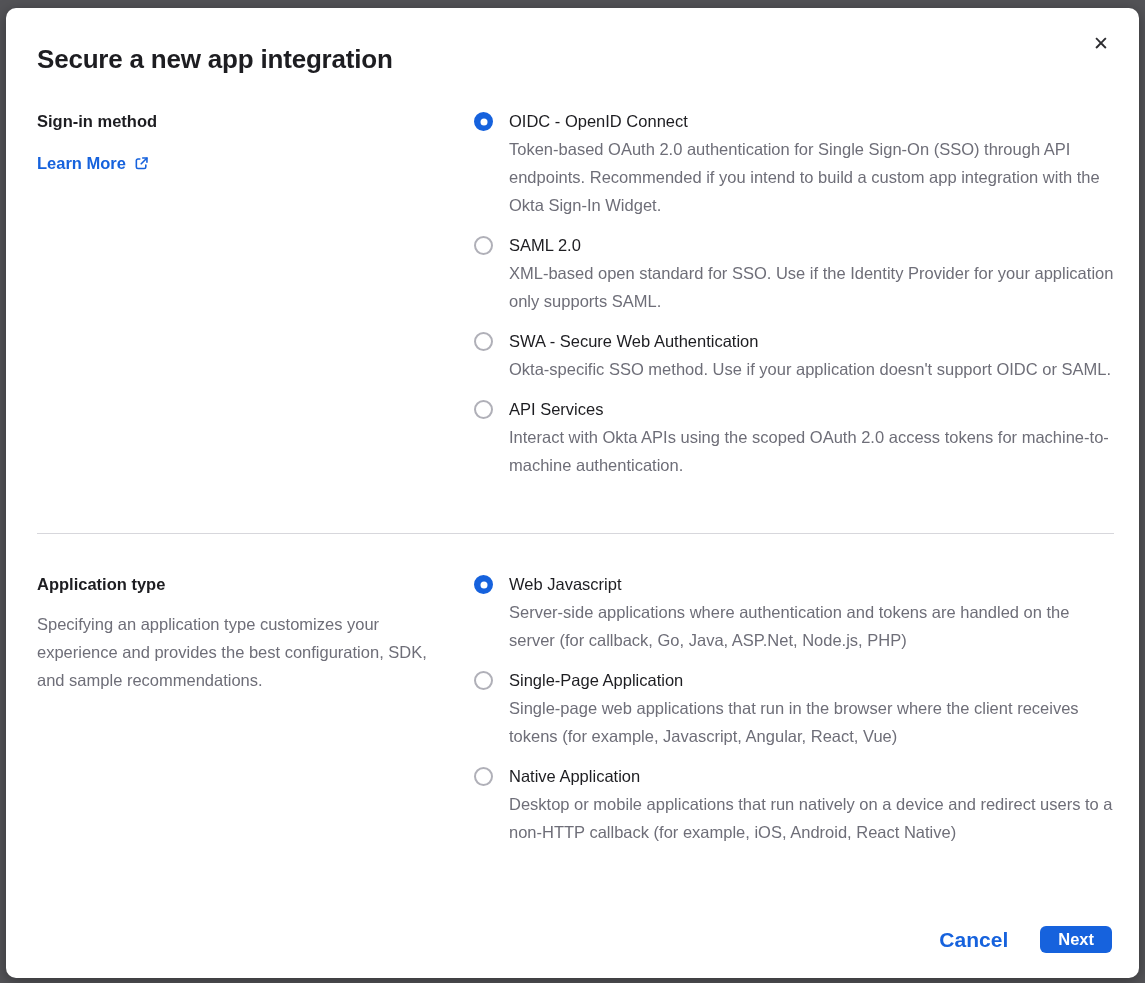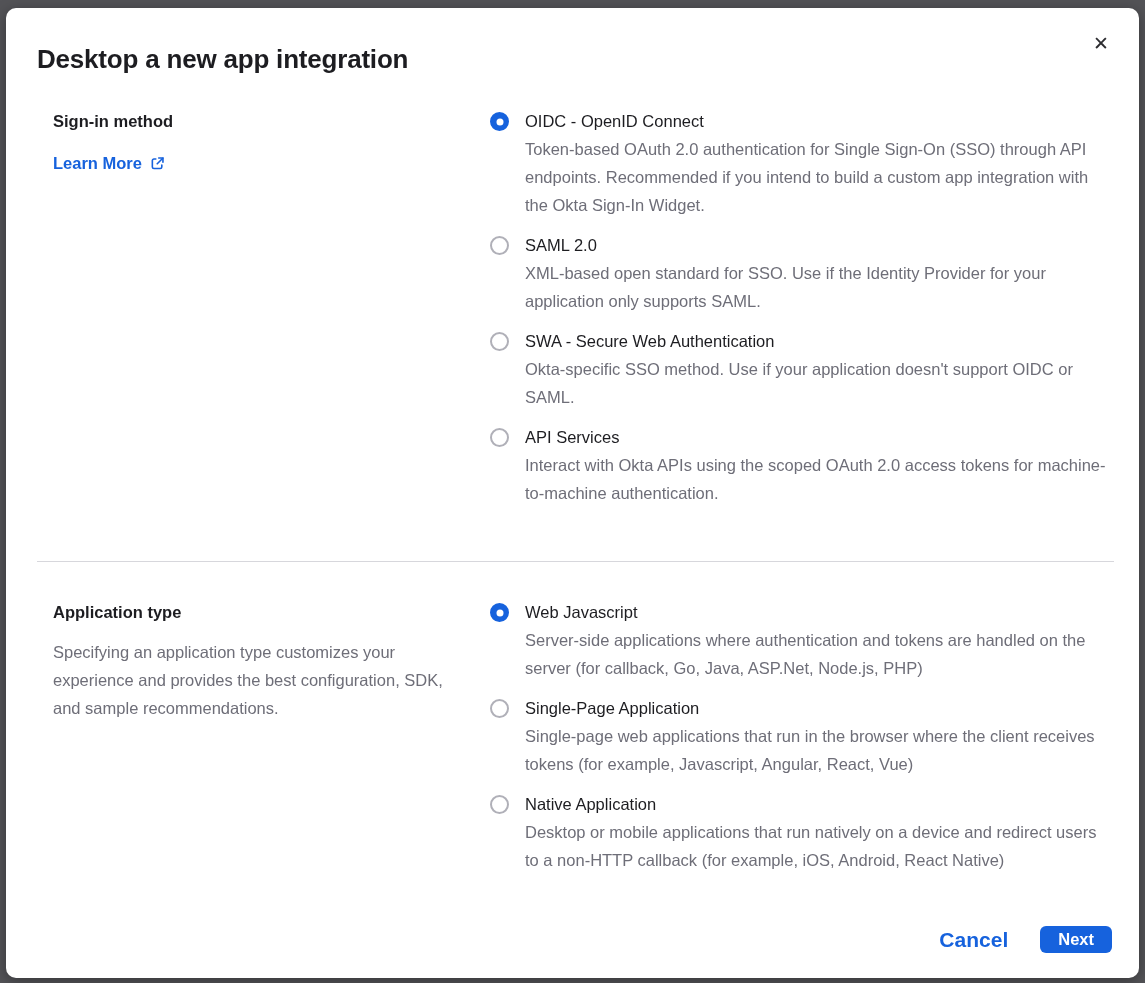--- a/index.html
+++ b/index.html
@@ -41,21 +41,21 @@
   h1.title{
     font-size:26px;
     font-weight:700;
     letter-spacing:-0.2px;
     margin:14px 0 0 6px;
     color:var(--text-dark);
   }
   .section{
     display:grid;
     grid-template-columns:437px 1fr;
-    margin-left:22px;
+    margin-left:6px;
     margin-top:32px;
   }
   .section .left-col{padding-right:40px;}
   .section h2{
     font-size:16.5px;
     font-weight:700;
     line-height:28px;
     color:var(--text-dark);
   }
   .learn-more{
@@ -153,21 +153,21 @@
     font-family:inherit;
   }
 </style>
 </head>
 <body>
 
 <div class="modal">
 
   <button class="close-btn">✕</button>
 
-  <h1 class="title">Desktop a new app integration</h1>
+  <h1 class="title">Secure a new app integration</h1>
 
   <div class="section">
     <div class="left-col">
       <h2>Sign-in method</h2>
       <a class="learn-more" href="#">
         <span>Learn More</span>
         <span>
           <svg width="15" height="15" viewBox="0 0 16 16" fill="none">
             <path d="M6.2 3.2H4.2c-1 0-1.7.7-1.7 1.7v6.7c0 1 .7 1.7 1.7 1.7h6.7c1 0 1.7-.7 1.7-1.7v-2" stroke="#1662dd" stroke-width="1.7" stroke-linecap="round"></path>
             <path d="M9.3 2.2h4.5v4.5" stroke="#1662dd" stroke-width="1.7" stroke-linecap="round"></path>

